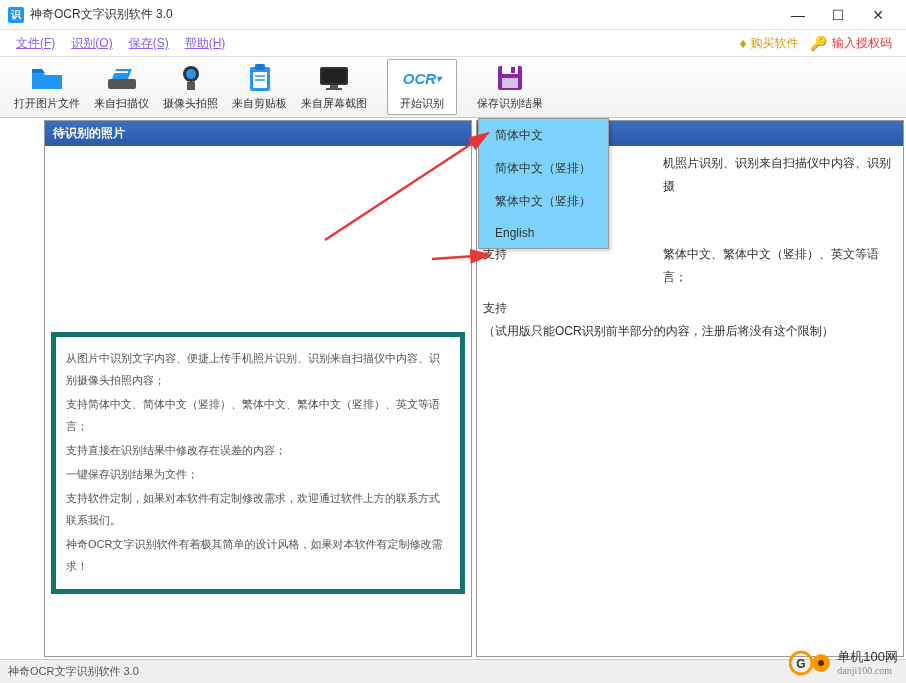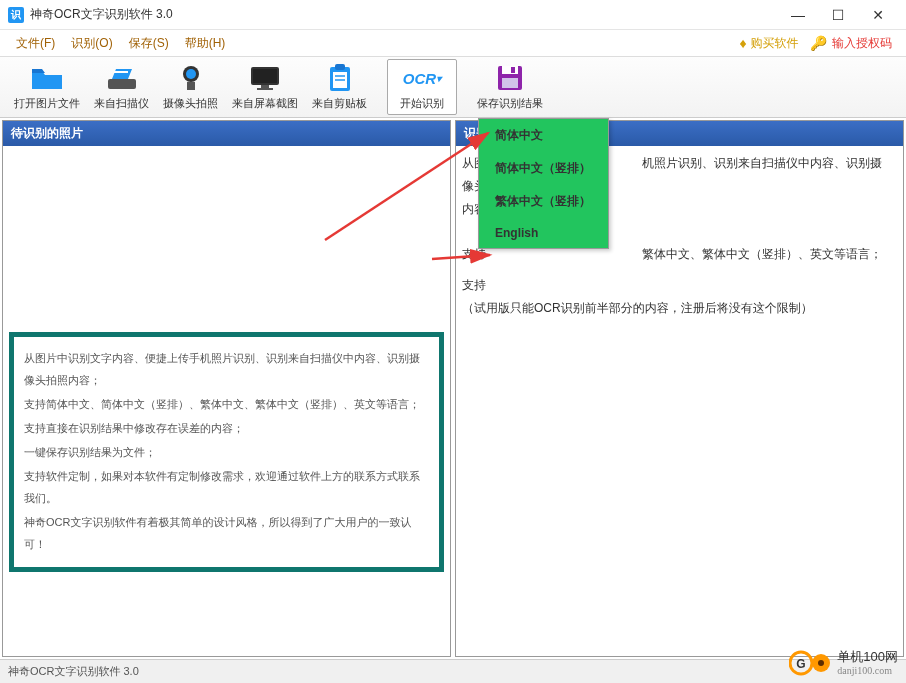--- a/index.html
+++ b/index.html
@@ -5,45 +5,45 @@
 * { margin: 0; padding: 0; box-sizing: border-box; font-family: "Microsoft YaHei", "SimSun", sans-serif; }
 body { background: #fff; width: 906px; height: 683px; position: relative; overflow: hidden; }
 
 .titlebar { height: 30px; background: #fff; display: flex; align-items: center; padding: 0 8px; border-bottom: 1px solid #e5e5e5; }
 .titlebar .app-icon { width: 16px; height: 16px; background: #2196f3; border-radius: 2px; margin-right: 6px; display: flex; align-items: center; justify-content: center; color: #fff; font-size: 10px; font-weight: bold; }
 .titlebar .title { font-size: 12px; color: #333; flex: 1; }
 .titlebar .win-btns { display: flex; }
 .titlebar .win-btn { width: 40px; height: 30px; display: flex; align-items: center; justify-content: center; font-size: 14px; color: #333; cursor: pointer; }
 
 .menubar { height: 26px; display: flex; align-items: center; padding: 0 8px; font-size: 12px; }
-.menubar .menu-item { padding: 3px 8px; cursor: pointer; color: #a16207; }
+.menubar .menu-item { padding: 3px 8px; cursor: pointer; color: #8b5cf6; text-decoration: underline; }
 .menubar .spacer { flex: 1; }
 .menubar .right-link { display: flex; align-items: center; padding: 0 6px; cursor: pointer; }
 .menubar .buy { color: #d4a00a; }
 .menubar .key { color: #e53935; }
 .menubar .right-icon { margin-right: 4px; font-size: 14px; }
 
 .toolbar { height: 62px; background: linear-gradient(#fdfdfd, #f3f3f3); border-top: 1px solid #ddd; border-bottom: 1px solid #ccc; display: flex; align-items: center; padding: 2px 8px; gap: 2px; }
 .toolbar .tool-btn { display: flex; flex-direction: column; align-items: center; justify-content: center; padding: 4px 6px; cursor: pointer; font-size: 11px; color: #333; gap: 3px; position: relative; }
 .toolbar .tool-btn .tool-icon { height: 30px; width: 36px; display: flex; align-items: center; justify-content: center; }
 .toolbar .tool-btn.active { background: #fff; border: 1px solid #aaa; border-radius: 2px; }
 .toolbar .sep { width: 10px; }
 
-.content { display: flex; height: calc(100% - 30px - 26px - 62px - 24px); }
+.content { display: flex; height: calc(100% - 30px - 26px - 62px - 24px); padding-left: 42px; }
 .panel { flex: 1; display: flex; flex-direction: column; border: 1px solid #999; margin: 2px; }
 .panel-header { background: linear-gradient(#3b6ec5, #2a5aa8); color: #fff; font-size: 12px; font-weight: bold; padding: 4px 8px; }
 .panel-body { flex: 1; background: #fff; position: relative; padding: 6px; font-size: 12px; color: #333; overflow: hidden; }
 
 .text-block { border: 5px solid #0f766e; padding: 10px; font-size: 11px; line-height: 2; color: #555; margin-top: 180px; }
 .text-block p { margin-bottom: 2px; }
 
 .right-text { font-size: 12px; line-height: 1.9; }
 .right-text p { margin-bottom: 16px; }
 
-.dropdown { position: absolute; left: 478px; top: 118px; width: 131px; background: #22c55e; border: 1px solid #999; box-shadow: 2px 2px 4px rgba(0,0,0,.2); z-index: 100; font-weight: bold; }
+.dropdown { position: absolute; left: 478px; top: 118px; width: 131px; background: #7dd3fc; border: 1px solid #999; box-shadow: 2px 2px 4px rgba(0,0,0,.2); z-index: 100; }
 .dropdown .dd-item { padding: 8px 16px; font-size: 12px; cursor: pointer; color: #333; }
 
 .statusbar { position: absolute; bottom: 0; left: 0; right: 0; height: 24px; background: #f0f0f0; border-top: 1px solid #ccc; display: flex; align-items: center; padding: 0 8px; font-size: 11px; color: #555; }
 
 .arrow { position: absolute; z-index: 200; pointer-events: none; }
 
 .watermark { position: absolute; right: 8px; bottom: 6px; display: flex; align-items: center; gap: 4px; z-index: 50; }
 .watermark .wm-logo { display: flex; align-items: center; }
 .watermark .wm-text { font-size: 13px; color: #333; line-height: 1.1; }
 .watermark .wm-text .wm-url { font-size: 10px; color: #888; font-family: Liberation Serif, serif; }
@@ -104,40 +104,40 @@
       <svg class="icon-svg" width="28" height="28">
           <circle cx="14" cy="10" r="8" fill="#333"></circle>
           <circle cx="14" cy="10" r="5" fill="#2196f3"></circle>
           <rect x="10" y="18" width="8" height="8" fill="#555"></rect>
         </svg>
     </div>
     <span>摄像头拍照</span>
   </div>
   <div class="tool-btn">
     <div class="tool-icon">
-      <svg class="icon-svg" width="32" height="26">
-          <rect x="2" y="2" width="28" height="18" rx="2" fill="#333"></rect>
-          <rect x="4" y="4" width="24" height="14" fill="#222"></rect>
-          <rect x="12" y="20" width="8" height="3" fill="#555"></rect>
-          <rect x="8" y="23" width="16" height="2" fill="#555"></rect>
-        </svg>
-    </div>
-    <span>来自屏幕截图</span>
-  </div>
-  <div class="tool-btn">
-    <div class="tool-icon">
       <svg class="icon-svg" width="24" height="28">
           <rect x="2" y="3" width="20" height="24" rx="2" fill="#2196f3"></rect>
           <rect x="7" y="0" width="10" height="6" rx="2" fill="#1976d2"></rect>
           <rect x="5" y="8" width="14" height="16" fill="#fff"></rect>
           <line x1="7" y1="12" x2="17" y2="12" stroke="#2196f3" stroke-width="1.5"></line>
           <line x1="7" y1="16" x2="17" y2="16" stroke="#2196f3" stroke-width="1.5"></line>
         </svg>
     </div>
     <span>来自剪贴板</span>
+  </div>
+  <div class="tool-btn">
+    <div class="tool-icon">
+      <svg class="icon-svg" width="32" height="26">
+          <rect x="2" y="2" width="28" height="18" rx="2" fill="#333"></rect>
+          <rect x="4" y="4" width="24" height="14" fill="#222"></rect>
+          <rect x="12" y="20" width="8" height="3" fill="#555"></rect>
+          <rect x="8" y="23" width="16" height="2" fill="#555"></rect>
+        </svg>
+    </div>
+    <span>来自屏幕截图</span>
   </div>
 
   <div class="sep"></div>
 
   <div class="tool-btn active" style="padding:3px 12px;">
     <div class="tool-icon" style="color:#2196f3;font-weight:bold;font-size:15px;font-style:italic;width:auto;">
       <span>OCR</span>
         <span style="font-size:10px;">▾</span>
     </div>
     <span style="font-weight:normal;">开始识别</span>
@@ -161,21 +161,21 @@
 <div class="content">
   <div class="panel">
     <div class="panel-header">待识别的照片</div>
     <div class="panel-body">
       <div class="text-block">
         <p>从图片中识别文字内容、便捷上传手机照片识别、识别来自扫描仪中内容、识别摄像头拍照内容；</p>
         <p>支持简体中文、简体中文（竖排）、繁体中文、繁体中文（竖排）、英文等语言；</p>
         <p>支持直接在识别结果中修改存在误差的内容；</p>
         <p>一键保存识别结果为文件；</p>
         <p>支持软件定制，如果对本软件有定制修改需求，欢迎通过软件上方的联系方式联系我们。</p>
-        <p>神奇OCR文字识别软件有着极其简单的设计风格，所以得到了广大用户的一致认可！</p>
+        <p>神奇OCR文字识别软件有着极其简单的设计风格，如果对本软件有定制修改需求！</p>
       </div>
     </div>
   </div>
 
   <div class="panel">
     <div class="panel-header">识别</div>
     <div class="panel-body right-text">
       <div style="display:flex;">
         <div style="width:180px;">
           <span>从图</span><br>

